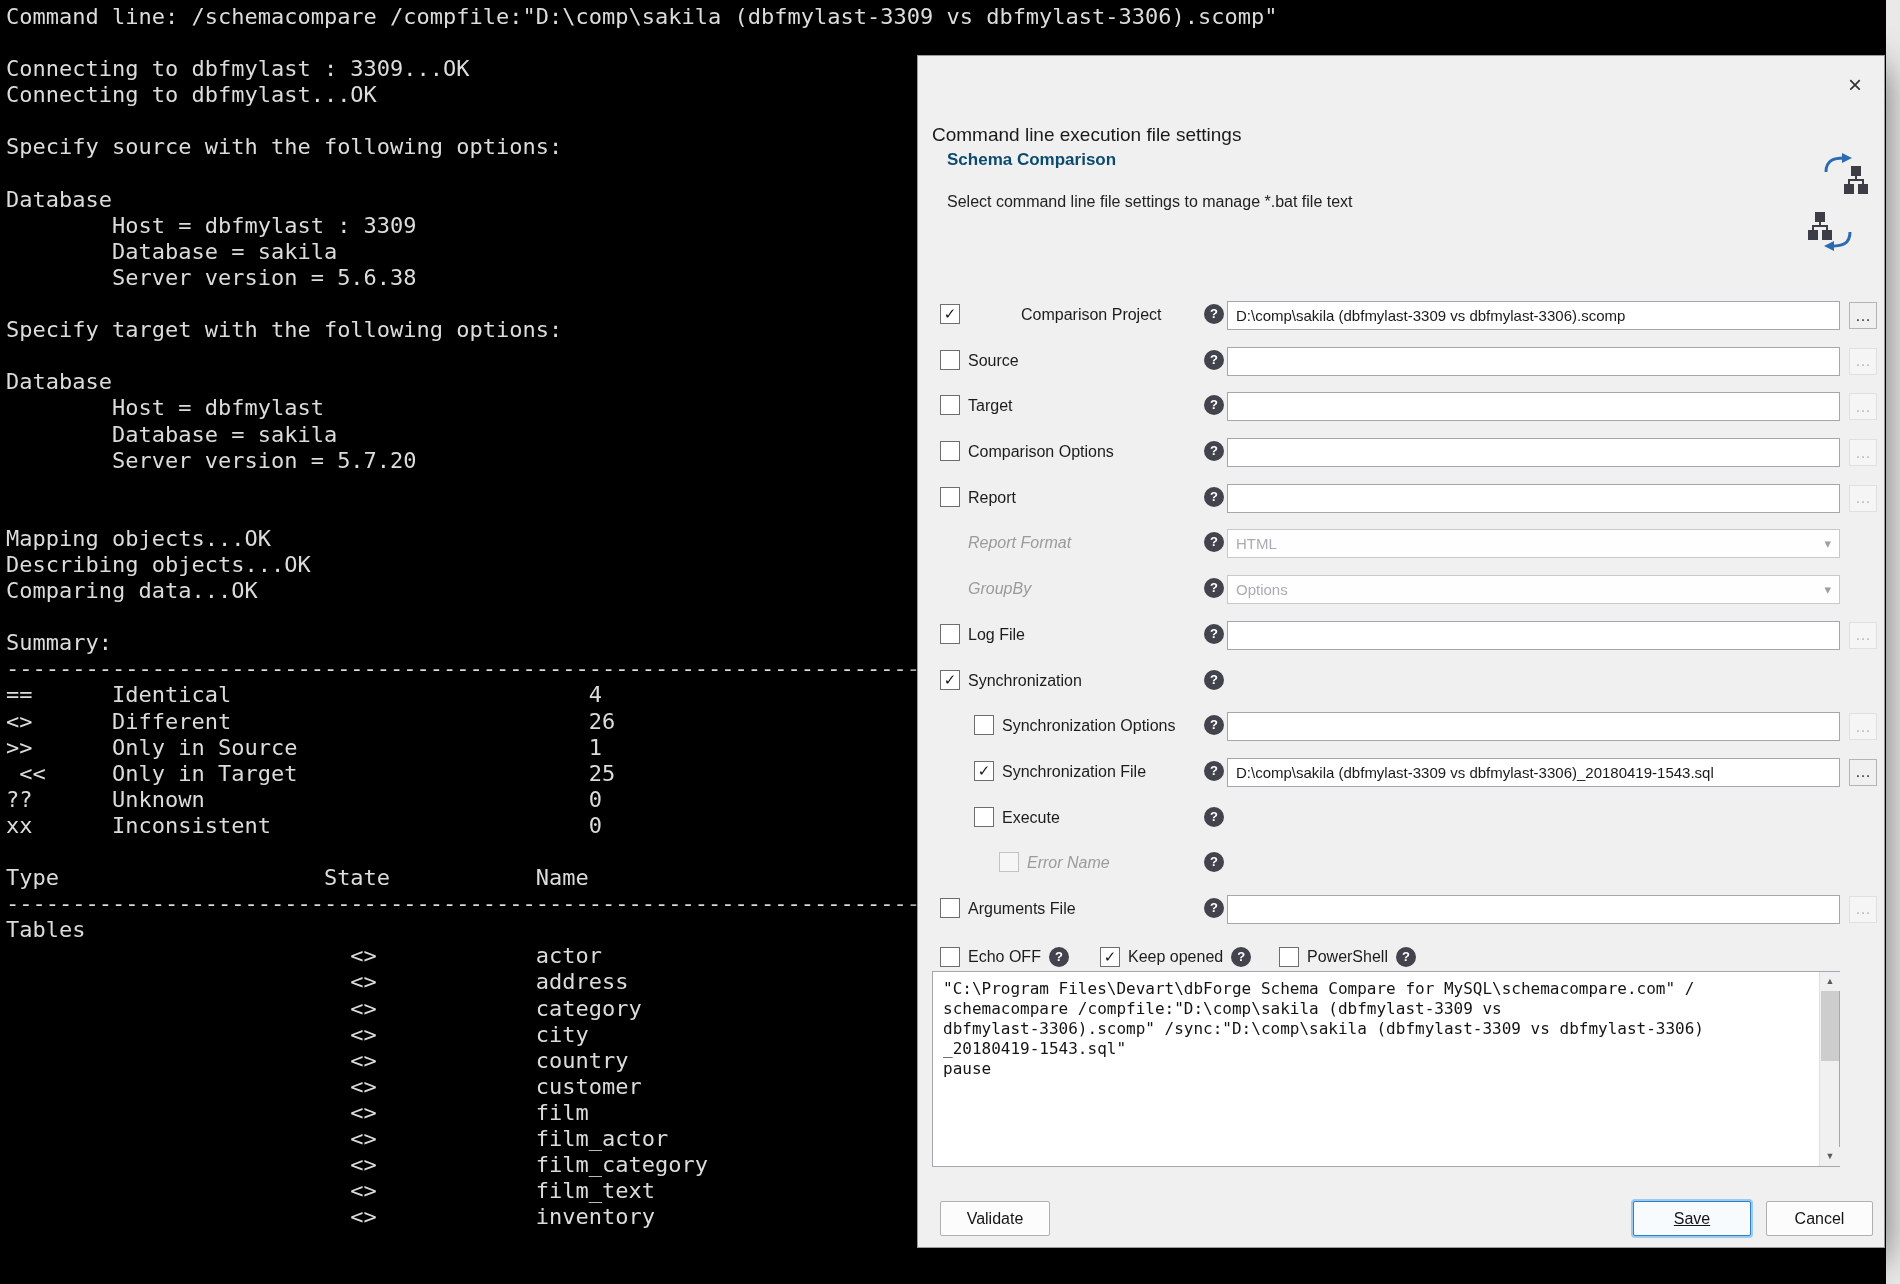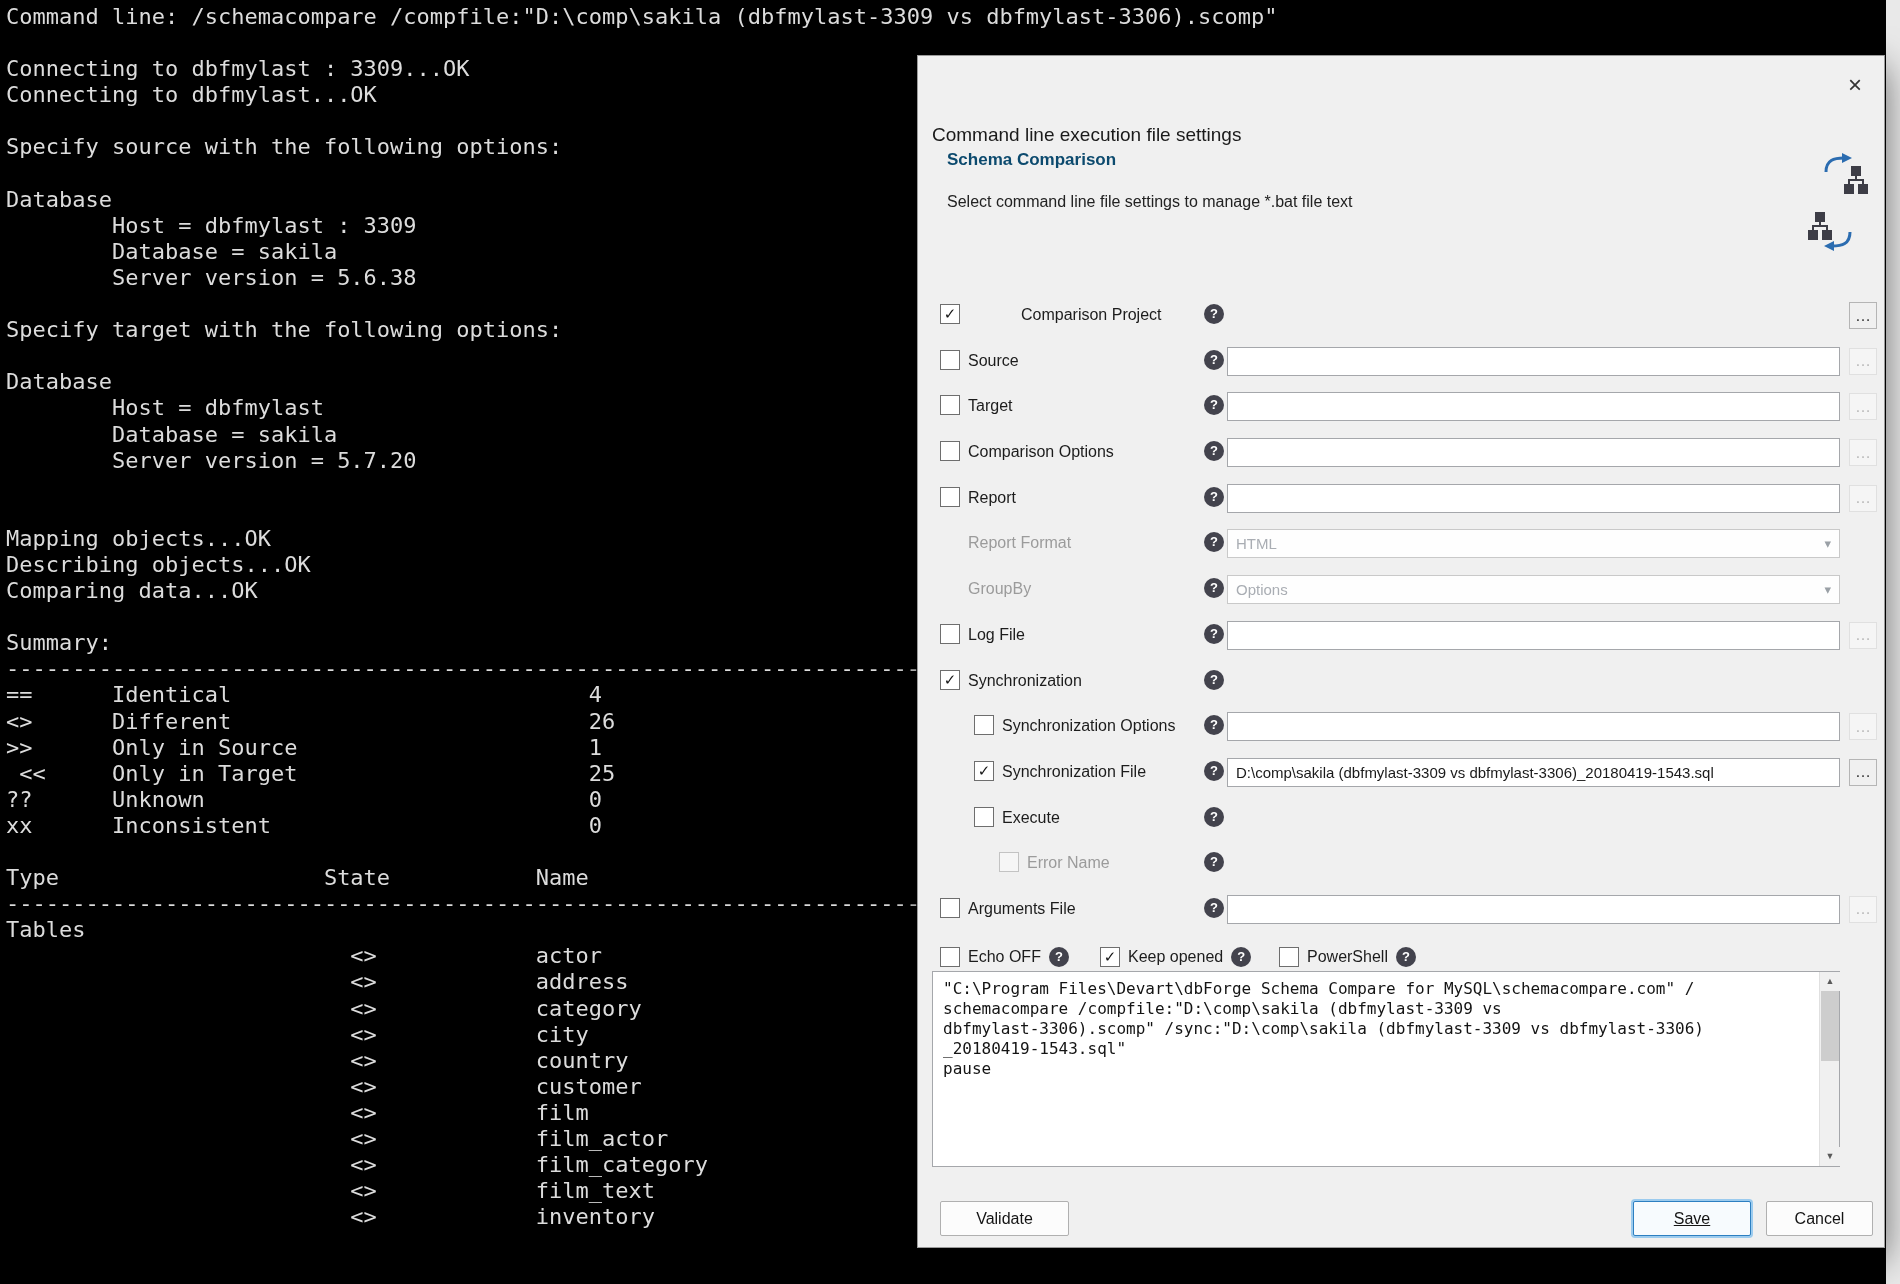--- a/index.html
+++ b/index.html
@@ -45,21 +45,21 @@
   
   .rows { position:absolute; left:0; top:237px; width:100%; }
   .frow { position:relative; height:45.7px; }
   .cb {
     position:absolute; top:11px; width:20px; height:20px;
     background:#fff; border:1px solid #6e6e6e;
     font-size:15px; line-height:18px; text-align:center; color:#141414;
   }
   .cb.disabled { border-color:#c3c3c3; background:#f6f6f6; color:#b5b5b5; }
   .flabel { position:absolute; top:13px; font-size:16px; color:#1c1c1c; white-space:nowrap; }
-  .flabel.disabled { color:#9b9b9b; }
+  .flabel.disabled { color:#9b9b9b;font-style:italic; }
   .help {
     position:absolute; left:286px; top:11px; width:20px; height:20px;
     border-radius:50%; background:#43434d; color:#fff;
     font-size:13px; font-weight:bold; text-align:center; line-height:20px;
     cursor:pointer;
   }
   .ffield {
     position:absolute; left:309px; top:8px; width:613px; height:29px;
     border:1px solid #a5a7ab; background:#fff;
     font-family:"Liberation Sans", sans-serif; font-size:15px; color:#1a1a1a;
@@ -101,21 +101,21 @@
   .sb-btn.down { bottom:0; }
   .sb-thumb { position:absolute; left:1px; top:19px; width:18px; height:70px; background:#cdcdcd; }
 
   
   .btn {
     position:absolute; top:1145px; height:35px;
     background:#fcfcfc; border:1px solid #b0b0b0; border-radius:2px;
     font-family:"Liberation Sans", sans-serif; font-size:16px; color:#141414;
     text-align:center; cursor:pointer;
   }
-  .btn-validate { left:22px; width:129px; }
+  .btn-validate { left:22px; width:110px; }
   .btn-save {
     left:715px; width:118px;
     background:#f7fbfe; border:1px solid #2d7fc1;
     box-shadow:0 0 0 2px #9ccbee;
     text-decoration:underline;
   }
   .btn-cancel { left:848px; width:107px; }
 </style>
 </head>
 <body>
@@ -194,20 +194,21 @@
       <path d="M44 22 C44 34 36 36 26 36" stroke="#2b6cb0" stroke-width="3" fill="none"></path>
       <polygon points="28,31 18,36 28,41" fill="#2b6cb0"></polygon>
     </svg>
   </div>
 
   <div class="rows">
       <div class="frow">
         <span class="cb" style="left: 22px;">✓</span>
         <span class="flabel" style="left: 65px; margin-left: 38px;">Comparison Project</span>
         <span class="help">?</span>
+        <input class="ffield" value="D:\comp\sakila (dbfmylast-3309 vs dbfmylast-3306).scomp" style="">
         <button class="browse">…</button>
       </div>
       <div class="frow">
         <span class="cb" style="left: 22px;"></span>
         <span class="flabel" style="left: 50px;">Source</span>
         <span class="help">?</span>
         <input class="ffield" style="">
         <button class="browse disabled">…</button>
       </div>
       <div class="frow">

